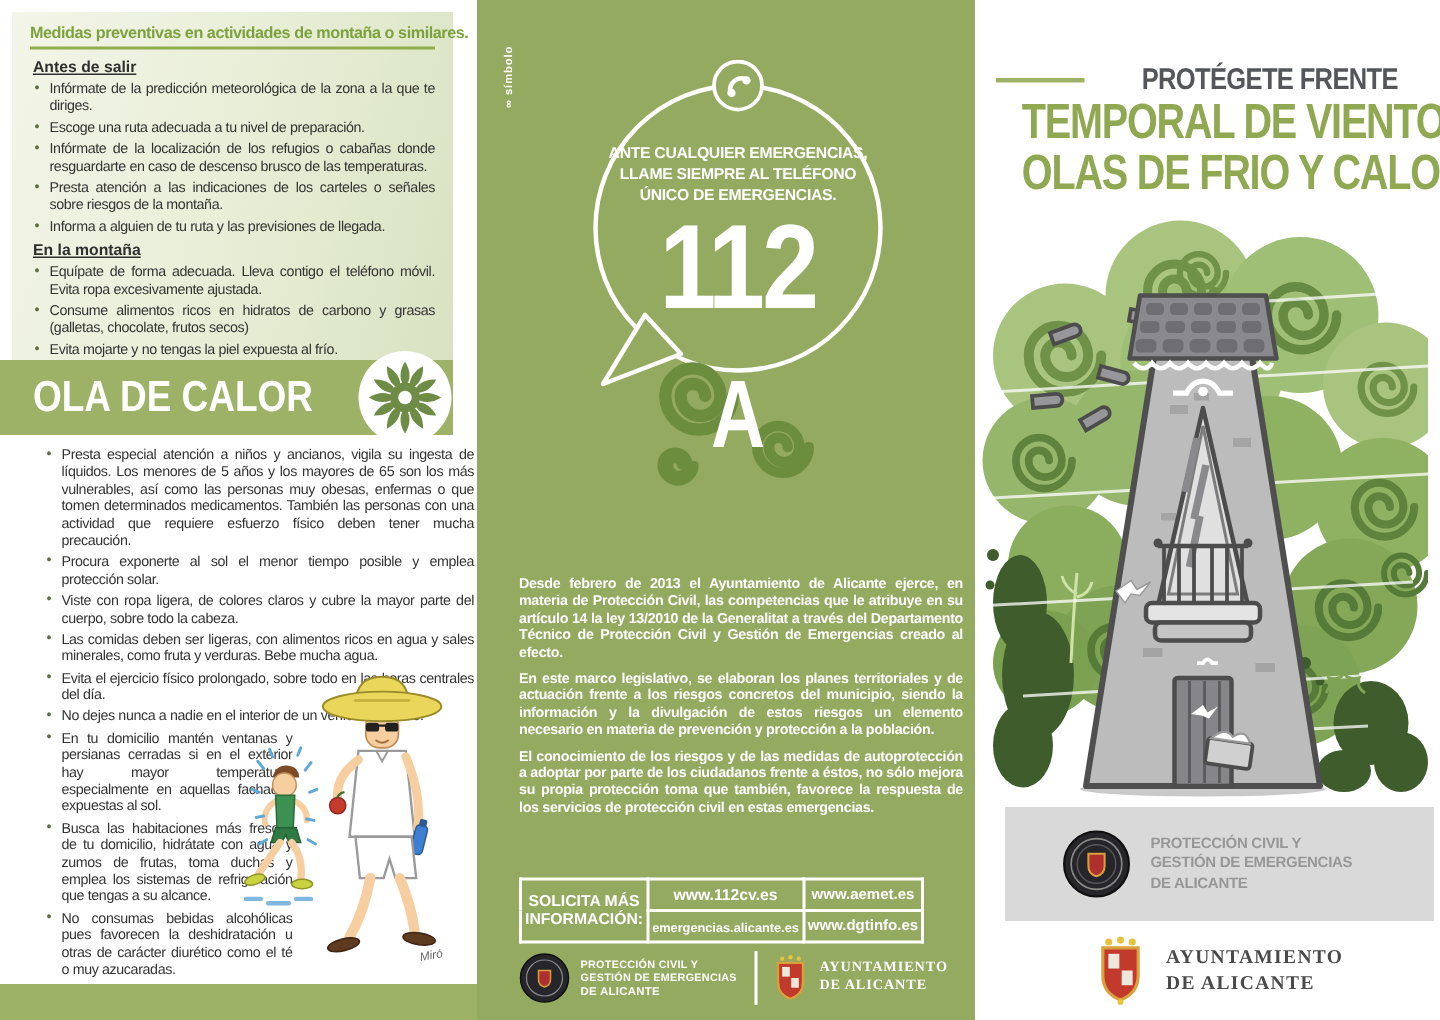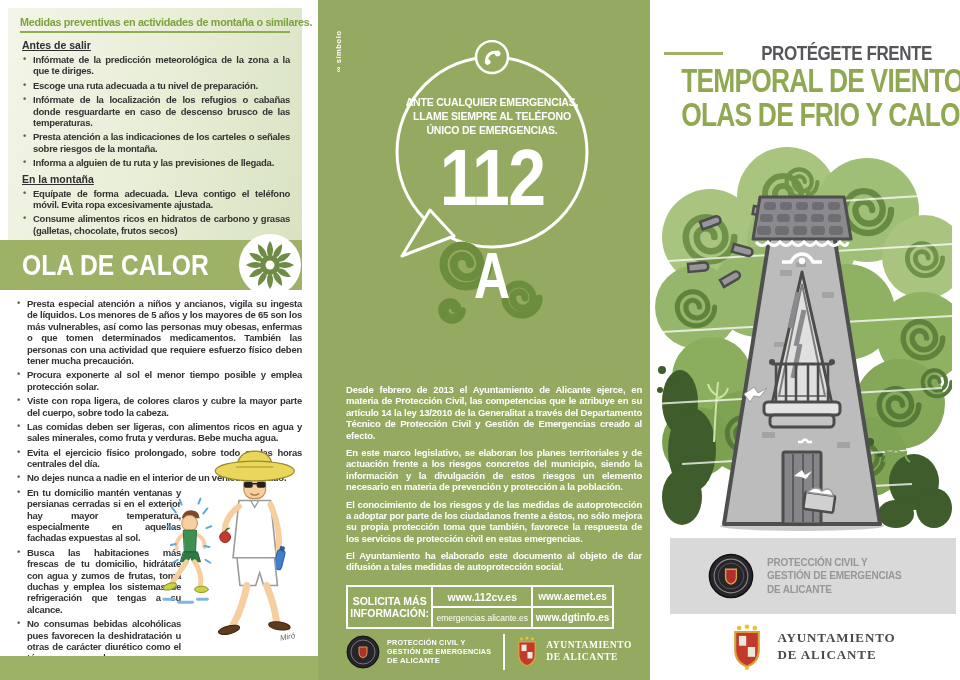--- a/index.html
+++ b/index.html
@@ -8,29 +8,29 @@
   .abs{position:absolute;}
 
   
   .left-panel{left:8px;top:8px;width:294px;padding:8px 12px 8px 12px;box-sizing:border-box;
     background:linear-gradient(105deg,#f3f5e8 0%,#e7edd5 55%,#d8e2c1 100%);}
   .m-title{font-size:10.8px;font-weight:bold;color:#7CA23E;white-space:nowrap;
     border-bottom:2px solid #8FAD4D;padding-bottom:3px;margin-bottom:6px;letter-spacing:-0.3px;}
   .subhead{font-size:10.5px;font-weight:bold;text-decoration:underline;color:#2f2f2f;margin:4px 0 3px 2px;}
   ul.plist{margin:0;padding:0 0 0 13px;list-style:none;}
   ul.plist li{position:relative;font-size:9.5px;line-height:1.2;text-align:justify;color:#333;
-    margin-bottom:3px;letter-spacing:-0.25px;font-weight:bold;}
+    margin-bottom:3px;letter-spacing:-0.25px;}
   ul.plist li::before{content:"•";position:absolute;left:-10px;top:-1px;color:#5C6E3F;}
 
   .banner{left:0;top:240px;width:302px;height:50px;background:#9DB266;display:flex;align-items:center;}
   .banner-text{font-size:29px;font-weight:800;color:#fff;letter-spacing:0;
     transform:scaleX(.85);transform-origin:left center;margin-left:22px;white-space:nowrap;}
   .sun-badge{left:238px;top:233px;width:64px;height:64px;}
 
-  .heat-text{left:14px;top:298px;width:288px;}
+  .heat-text{left:28px;top:298px;width:288px;}
   ul.narrow{width:154px;}
   .man-illustration{left:160px;top:438px;width:150px;height:210px;}
 
   .bottom-band{left:0;top:656px;width:650px;height:24px;background:#9DB266;}
 
   
   .mid-col{left:318px;top:0;width:332px;height:680px;background:#95AA61;}
   .side-label{left:334px;top:72px;transform:rotate(-90deg);transform-origin:0 0;
     color:#fff;font-size:7.5px;font-weight:bold;letter-spacing:.6px;white-space:nowrap;}
   .bubble-svg{left:380px;top:40px;width:224px;height:250px;}
@@ -44,21 +44,21 @@
   .mid-paras{left:346px;top:384px;width:296px;}
   .mid-paras p{margin:0 0 6px 0;font-size:9.5px;font-weight:bold;color:#fff;text-align:justify;
     line-height:1.2;letter-spacing:-0.2px;}
   .credit{left:346px;top:563px;width:296px;text-align:right;font-style:italic;
     font-size:10.5px;font-weight:bold;color:#fff;}
   .info-table{left:346px;top:585px;width:268px;border-collapse:collapse;}
   .info-table td{border:2px solid #fff;color:#fff;text-align:center;vertical-align:middle;
     height:19px;padding:0 2px;}
   .td-label{width:86px;font-size:10.5px;font-weight:bold;line-height:1.15;}
   .td-l1{width:118px;font-size:10.5px;font-weight:bold;}
-  .td-l2{width:118px;font-size:8.5px;font-weight:normal;}
+  .td-l2{width:118px;font-size:8.5px;font-weight:bold;}
   .td-r{width:89px;font-size:10px;font-weight:bold;}
   .mid-footer{left:346px;top:630px;width:297px;height:44px;display:flex;align-items:center;}
   .pc-lines{font-size:7.2px;font-weight:bold;color:#fff;line-height:1.3;letter-spacing:.2px;margin-left:7px;}
   .pc-lines .strong{font-size:7.6px;}
   .v-divider{width:2px;height:36px;background:#fff;margin:0 10px 0 12px;}
   .ayto-lines{font-family:"Liberation Serif",serif;font-size:9.5px;font-weight:bold;color:#fff;
     line-height:1.25;letter-spacing:.6px;margin-left:7px;}
 
   
   .kicker-row{left:664px;top:42px;width:268px;display:flex;align-items:center;gap:8px;}
@@ -233,21 +233,20 @@
     <use href="#swA" transform="translate(36,30) scale(1.02)" stroke="#6C8C3E" stroke-width="8"></use>
     <use href="#swA" transform="translate(92,64) scale(0.78)" stroke="#6C8C3E" stroke-width="9"></use>
     <use href="#swA" transform="translate(22,76) scale(0.5)" stroke="#6C8C3E" stroke-width="11"></use>
   </svg>
   <div class="abs a-letter">A</div>
 
   <div class="abs mid-paras">
     <p>Desde febrero de 2013 el Ayuntamiento de Alicante ejerce, en materia de Protección Civil, las competencias que le atribuye en su artículo 14 la ley 13/2010 de la Generalitat a través del Departamento Técnico de Protección Civil y Gestión de Emergencias creado al efecto.</p>
     <p>En este marco legislativo, se elaboran los planes territoriales y de actuación frente a los riesgos concretos del municipio, siendo la información y la divulgación de estos riesgos un elemento necesario en materia de prevención y protección a la población.</p>
     <p>El conocimiento de los riesgos y de las medidas de autoprotección a adoptar por parte de los ciudadanos frente a éstos, no sólo mejora su propia protección toma que también, favorece la respuesta de los servicios de protección civil en estas emergencias.</p>
-    <p>El Ayuntamiento ha elaborado este documento al objeto de dar difusión a tales medidas de autoprotección social.</p>
   </div>
 
 
   <table class="abs info-table">
     <tbody>
         <tr>
       <td class="td-label" rowspan="2">
         <div>SOLICITA MÁS</div>
         <div>INFORMACIÓN:</div>
       </td>

